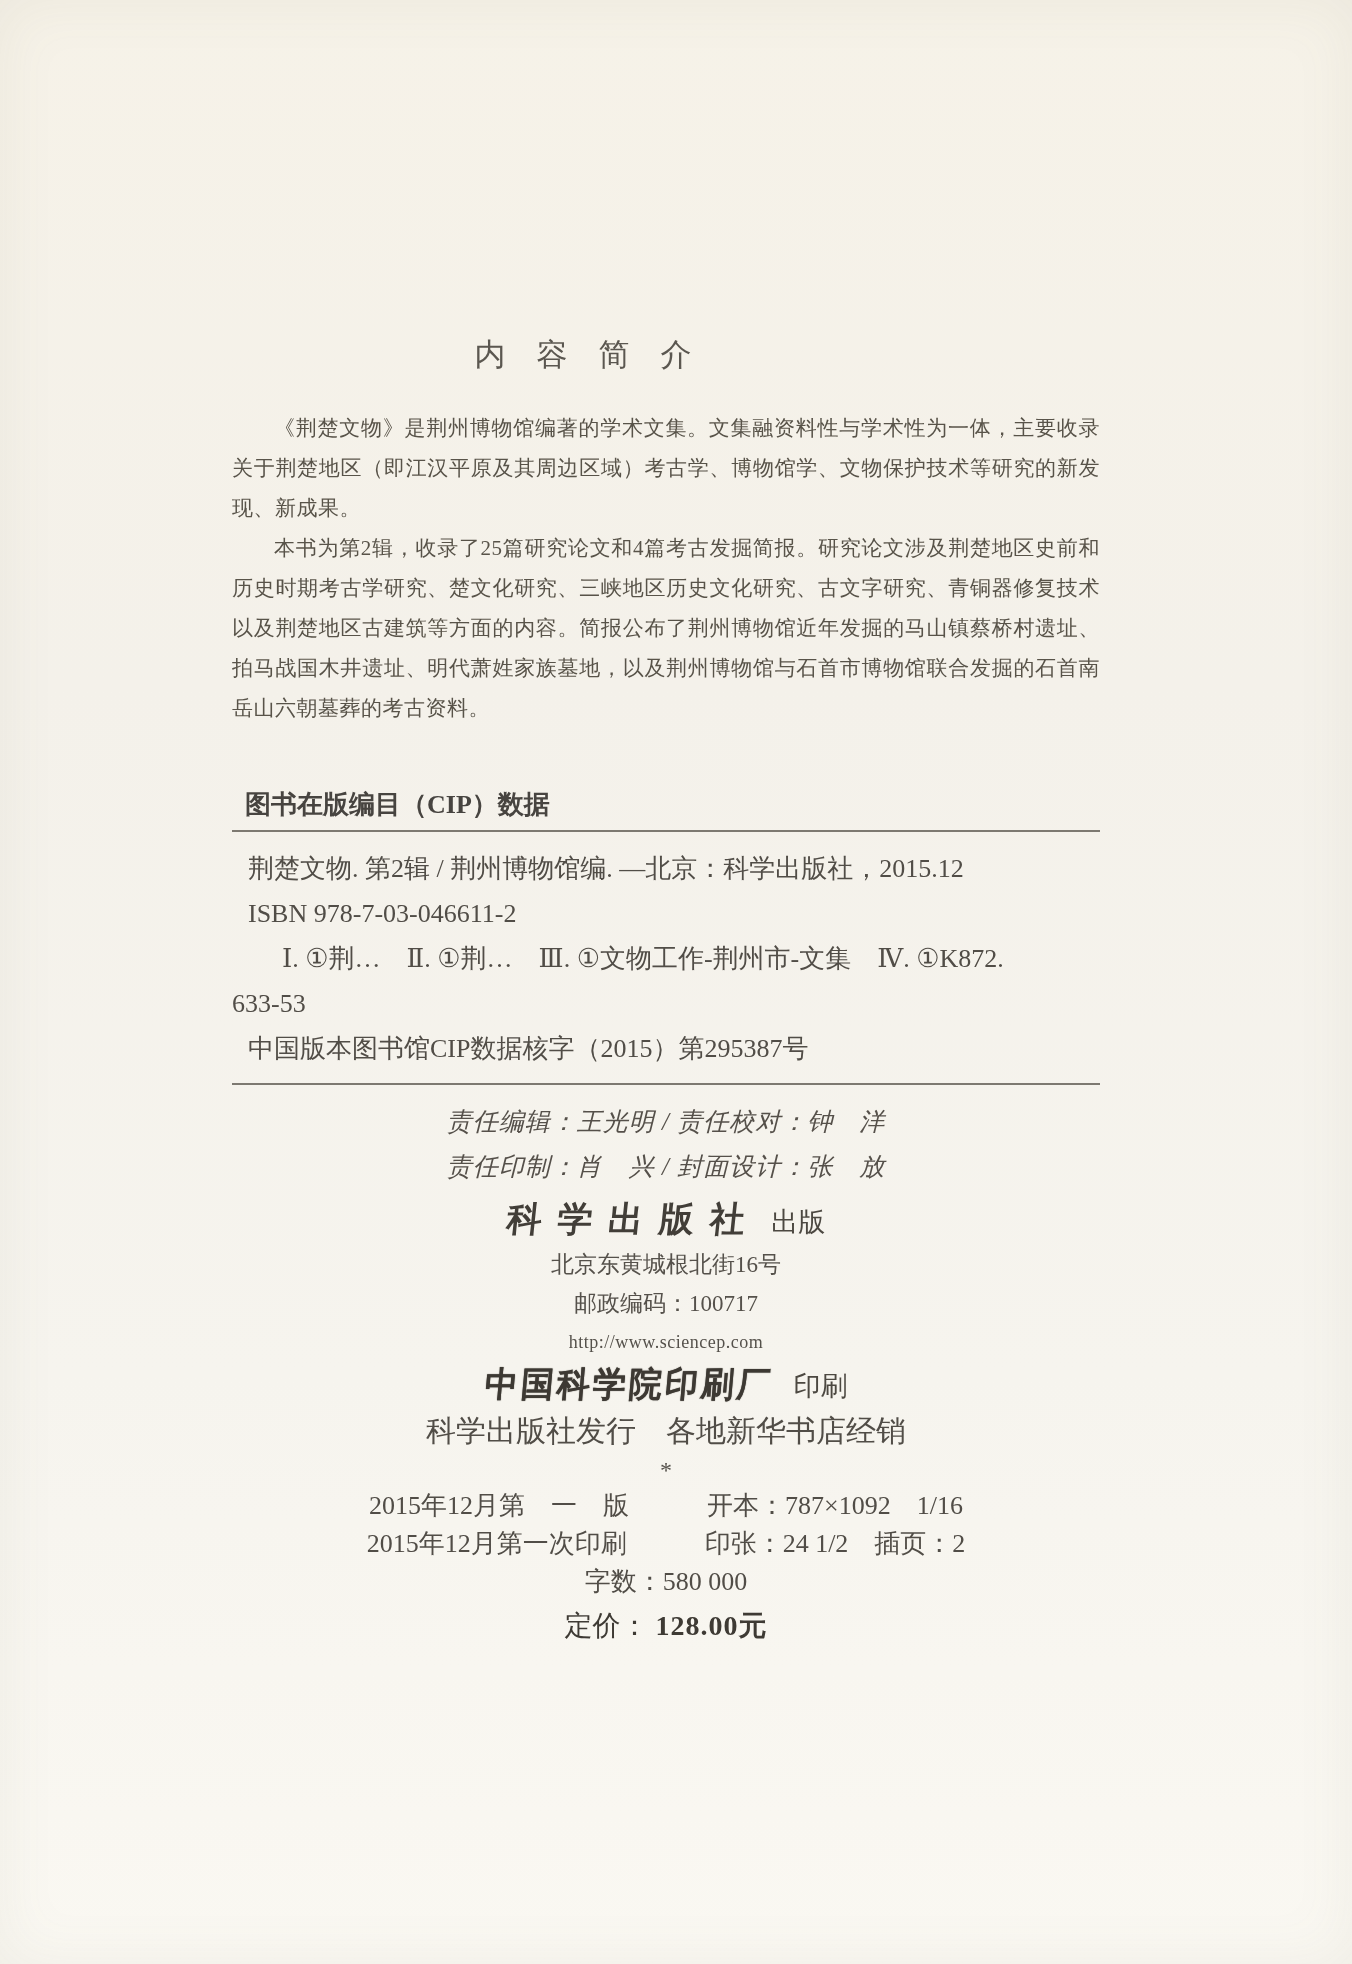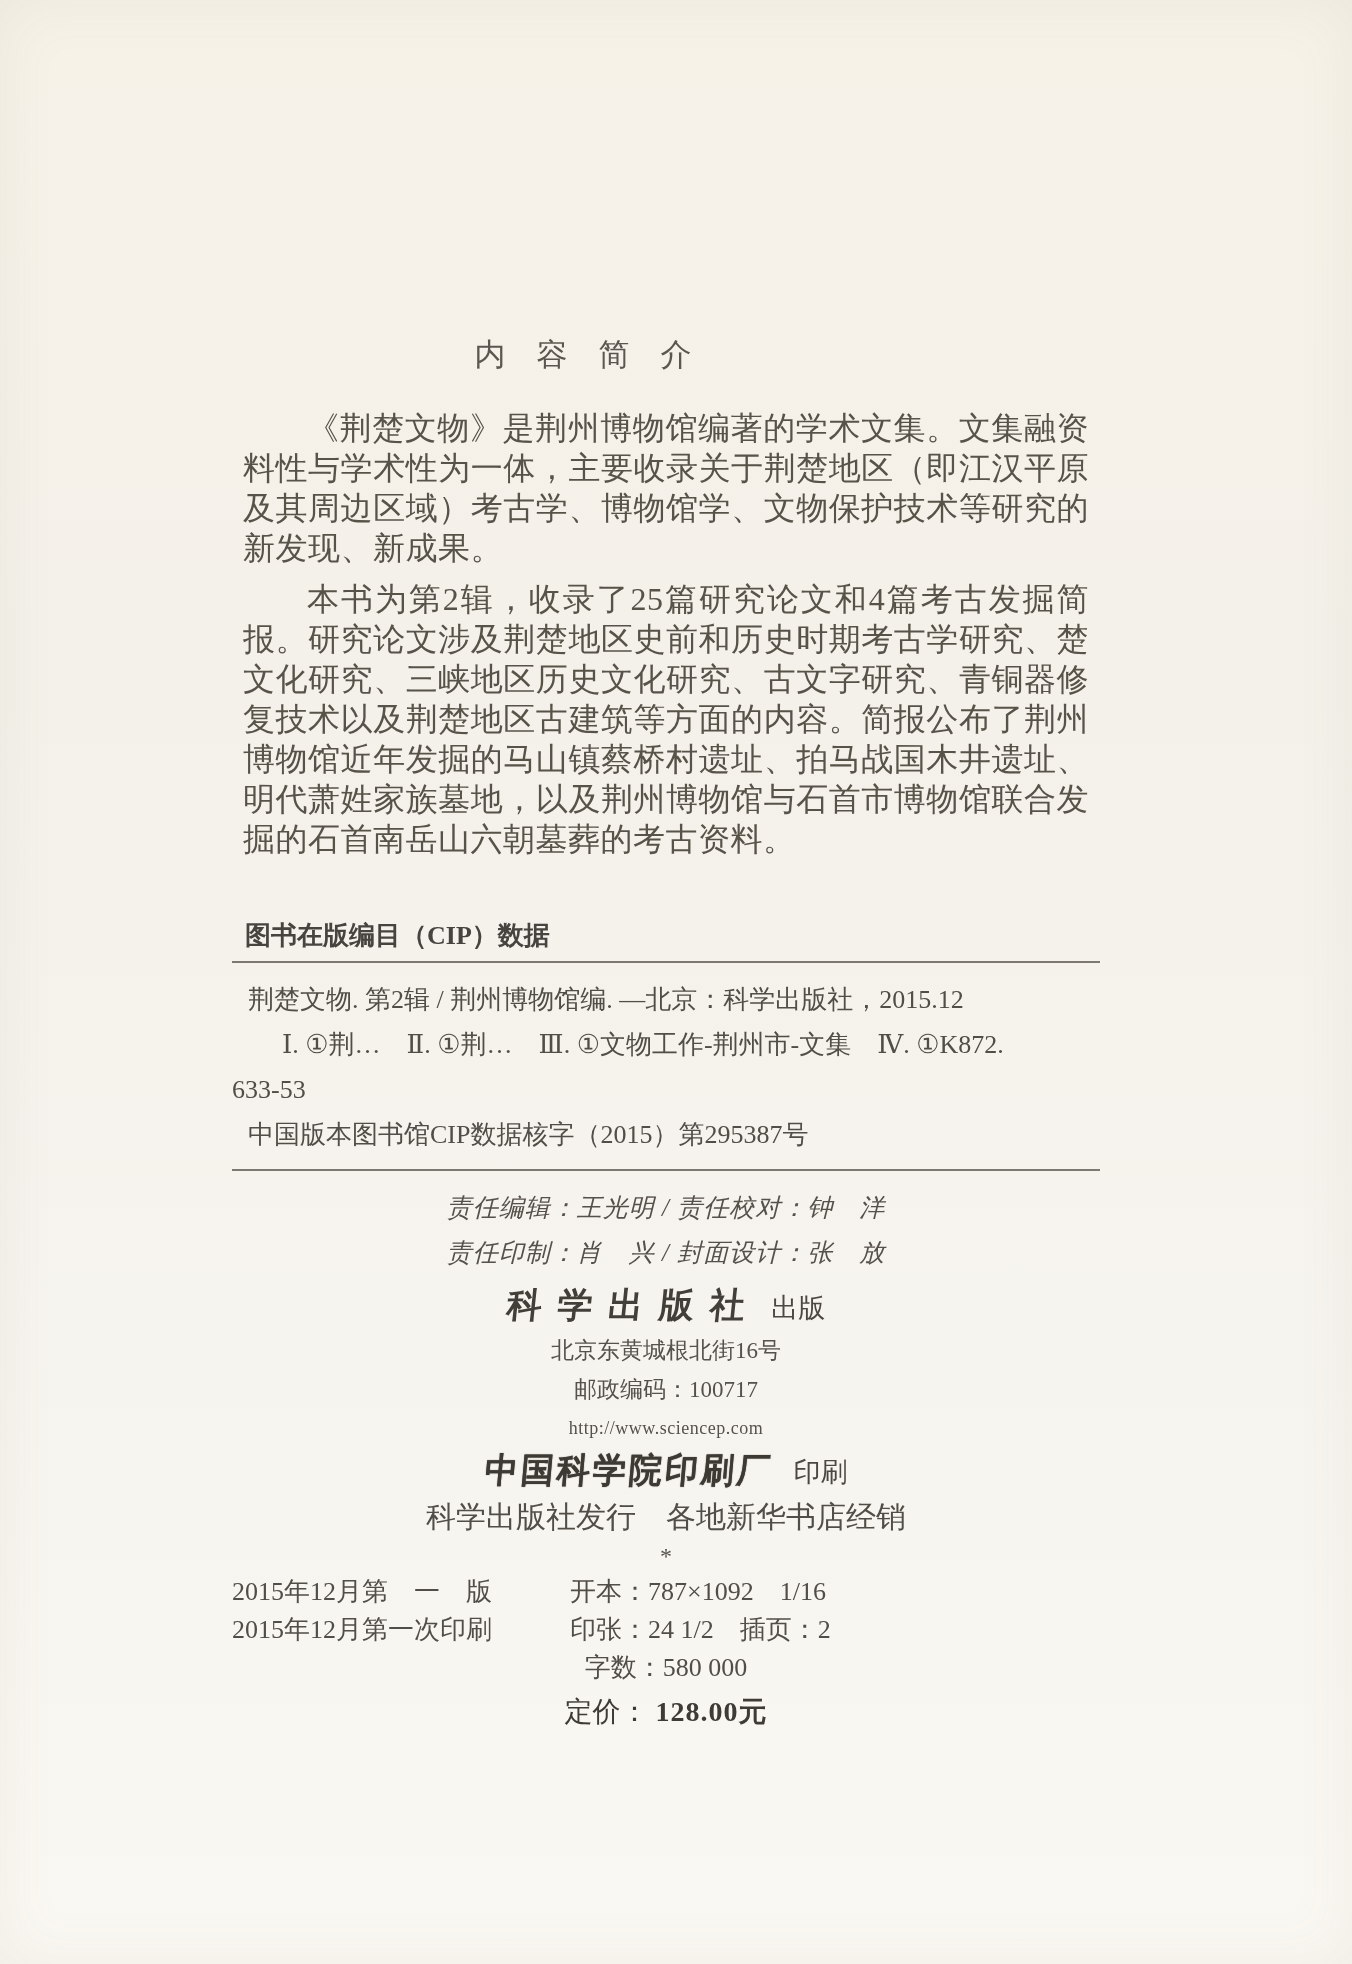--- a/index.html
+++ b/index.html
@@ -24,22 +24,22 @@
     text-align:center;
     color:#5b5750;
     position:relative;
     left:-83px;
     font-weight:400;
   }
   .intro{
     margin-top:34px;
   }
   .intro p{
-    margin:11px;
-    font-size:32px;
+    margin:0;
+    font-size:21px;
     line-height:40px;
     text-indent:2em;
     text-align:justify;
     color:#585349;
     letter-spacing:0.5px;
   }
   .cip-section{
     margin-top:60px;
   }
   .cip-header{
@@ -104,20 +104,21 @@
     color:#3d3933;
     margin-right:14px;
     text-shadow:0 0 1px #3d3933;
   }
   .addr-line{font-size:23px;line-height:39px;color:#55514b;}
   .url-line{font-size:18px;line-height:38px;color:#55514b;letter-spacing:0.5px;}
   .dist-line{font-size:30px;line-height:44px;color:#514d47;}
   .star-line{font-size:24px;line-height:34px;color:#55514b;}
   .two-col{
     display:flex;
+    justify-content:center;
     gap:78px;
     font-size:26px;
     line-height:38px;
     color:#514d47;
     white-space:nowrap;
   }
   .wordcount-line{font-size:26px;line-height:38px;color:#514d47;}
   .price-line{
     font-size:28px;
     line-height:46px;
@@ -143,20 +144,21 @@
     <div class="intro">
       <p>《荆楚文物》是荆州博物馆编著的学术文集。文集融资料性与学术性为一体，主要收录关于荆楚地区（即江汉平原及其周边区域）考古学、博物馆学、文物保护技术等研究的新发现、新成果。</p>
       <p>本书为第2辑，收录了25篇研究论文和4篇考古发掘简报。研究论文涉及荆楚地区史前和历史时期考古学研究、楚文化研究、三峡地区历史文化研究、古文字研究、青铜器修复技术以及荆楚地区古建筑等方面的内容。简报公布了荆州博物馆近年发掘的马山镇蔡桥村遗址、拍马战国木井遗址、明代萧姓家族墓地，以及荆州博物馆与石首市博物馆联合发掘的石首南岳山六朝墓葬的考古资料。</p>
     </div>
 
     <div class="cip-section">
       <div class="cip-header">图书在版编目（CIP）数据</div>
       <hr class="rule">
       <div class="cip-body">
         <div class="cip-line">荆楚文物. 第2辑 / 荆州博物馆编. —北京：科学出版社，2015.12</div>
+        <div class="cip-line">ISBN 978-7-03-046611-2</div>
         <div class="cip-line indented">Ⅰ. ①荆…　Ⅱ. ①荆…　Ⅲ. ①文物工作-荆州市-文集　Ⅳ. ①K872.</div>
         <div class="cip-line flush">633-53</div>
         <div class="cip-line">中国版本图书馆CIP数据核字（2015）第295387号</div>
       </div>
       <hr class="rule bottom">
     </div>
 
     <div class="colophon">
       <div class="credit-line">责任编辑：王光明 / 责任校对：钟　洋</div>
       <div class="credit-line">责任印制：肖　兴 / 封面设计：张　放</div>

